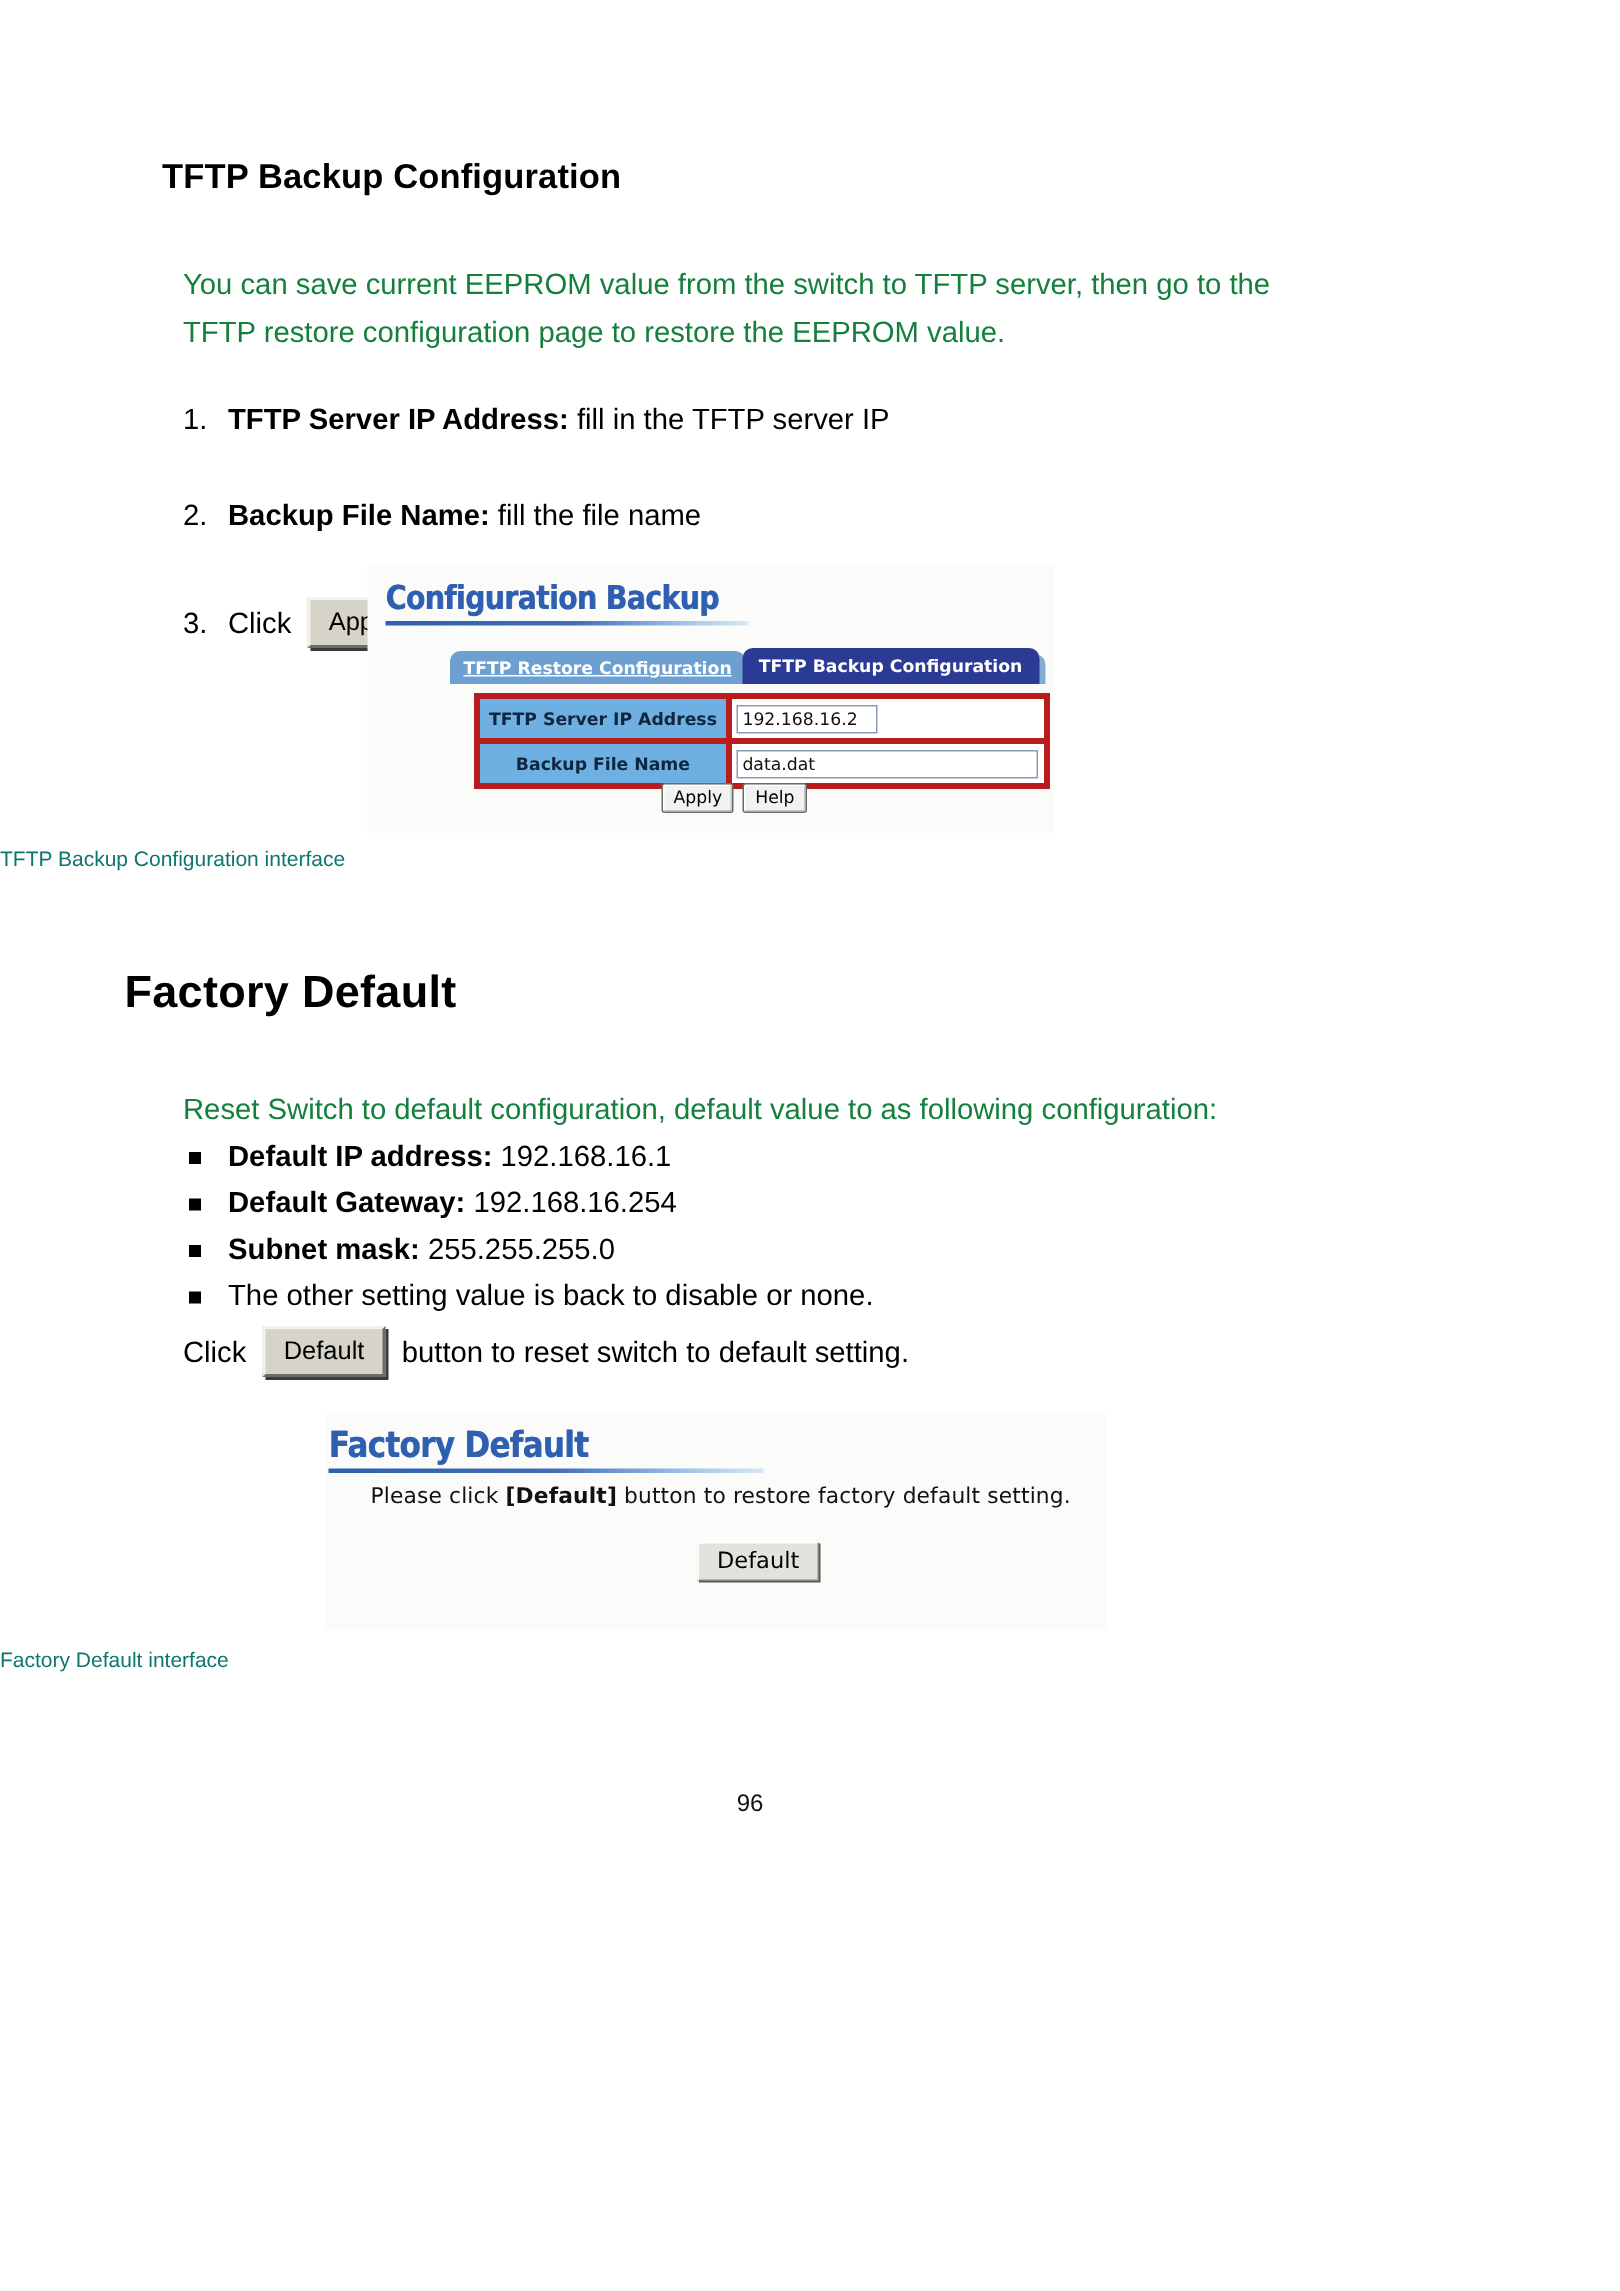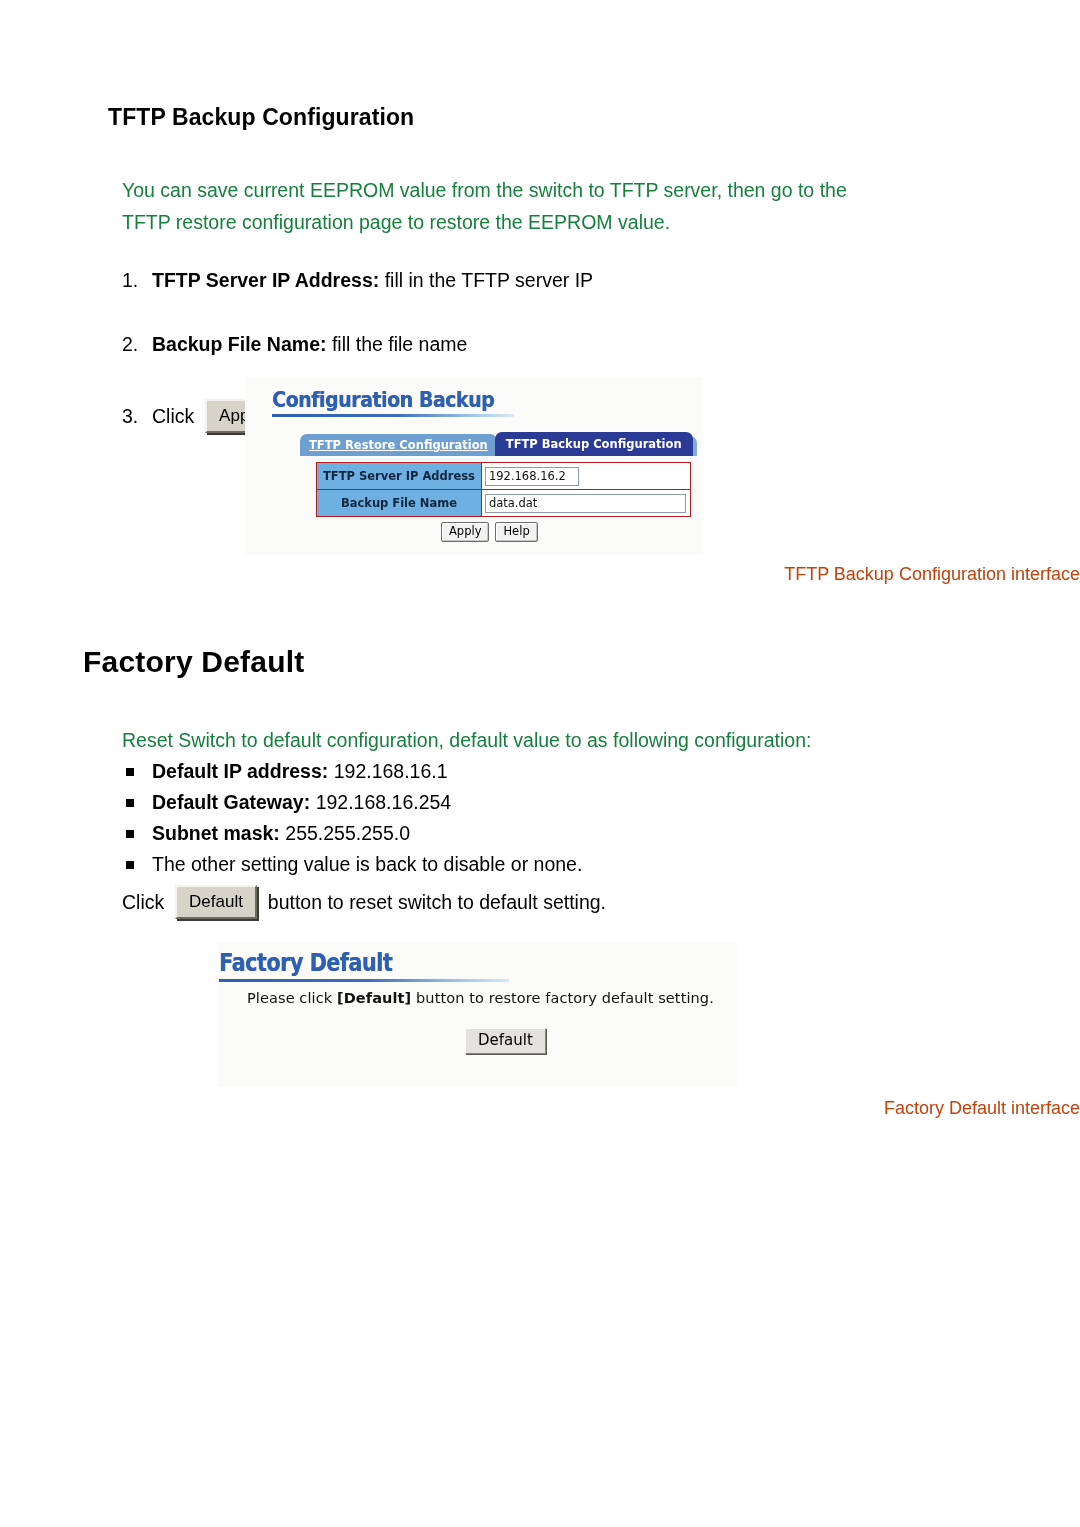--- a/index.html
+++ b/index.html
@@ -171,21 +171,21 @@
     white-space: nowrap;
     text-shadow: 0.5px 0 0 #4a76c2;
   }
   .ui-underline {
     height: 3px;
     background: linear-gradient(to right, #2f5fb0 0%, #3f6dbb 52%, #9dc4e8 82%, #d8e8f6 100%);
     margin-top: 2px;
   }
 
   
-  .s1-title-wrap { left: 27px; top: 10px; }
+  .s1-title-wrap { left: 12px; top: 10px; }
   .s1-title { font-size: 22px; }
   .s1-underline { width: 242px; }
 
   
   .s2-title-wrap { left: 2px; top: 7px; }
   .s2-title { font-size: 24px; }
   .s2-underline { width: 290px; }
 
   
   .tabs {
@@ -228,21 +228,21 @@
 
   
   .cfg-table {
     position: absolute;
     left: 71px;
     top: 85px;
     border-collapse: collapse;
     border: 1px solid #7fa8cf;
   }
   .cfg-table td {
-    border: 1px solid #b91c1c;
+    border: 4px solid #b91c1c;
     padding: 0;
     height: 22px;
   }
   .cfg-label {
     background: #6fb0e2;
     font-family: "DejaVu Sans", sans-serif;
     font-size: 11.5px;
     font-weight: bold;
     color: #10263e;
     text-align: center;
@@ -313,23 +313,23 @@
     border-right: 1px solid #87867e;
     border-bottom: 1px solid #87867e;
     box-shadow: 1px 1px 0 #58564f;
     padding: 3px 12px 4px 12px;
     line-height: 17px;
   }
 
   
   .caption {
     position: absolute;
-    font-size: 18px;
-    color: #c2410c;
-    text-align: right;
+    font-size: 14px;
+    color: #0f766e;
+    text-align: left;
     width: 100%;
     left: 0;
   }
   .cap-1 { top: 564px; }
   .cap-2 { top: 1098px; }
 
   .page-number {
     position: absolute;
     top: 1194px;
     left: 0;
@@ -441,14 +441,15 @@
     <div class="fd-text">
       <span>Please click </span><b>[Default]</b><span> button to restore factory default setting.</span>
     </div>
 
     <div class="fd-btn">Default</div>
 
   </div>
 
   <div class="caption cap-2">Factory Default interface</div>
 
+  <div class="page-number">96</div>
 
 </div>
 
 </body></html>

